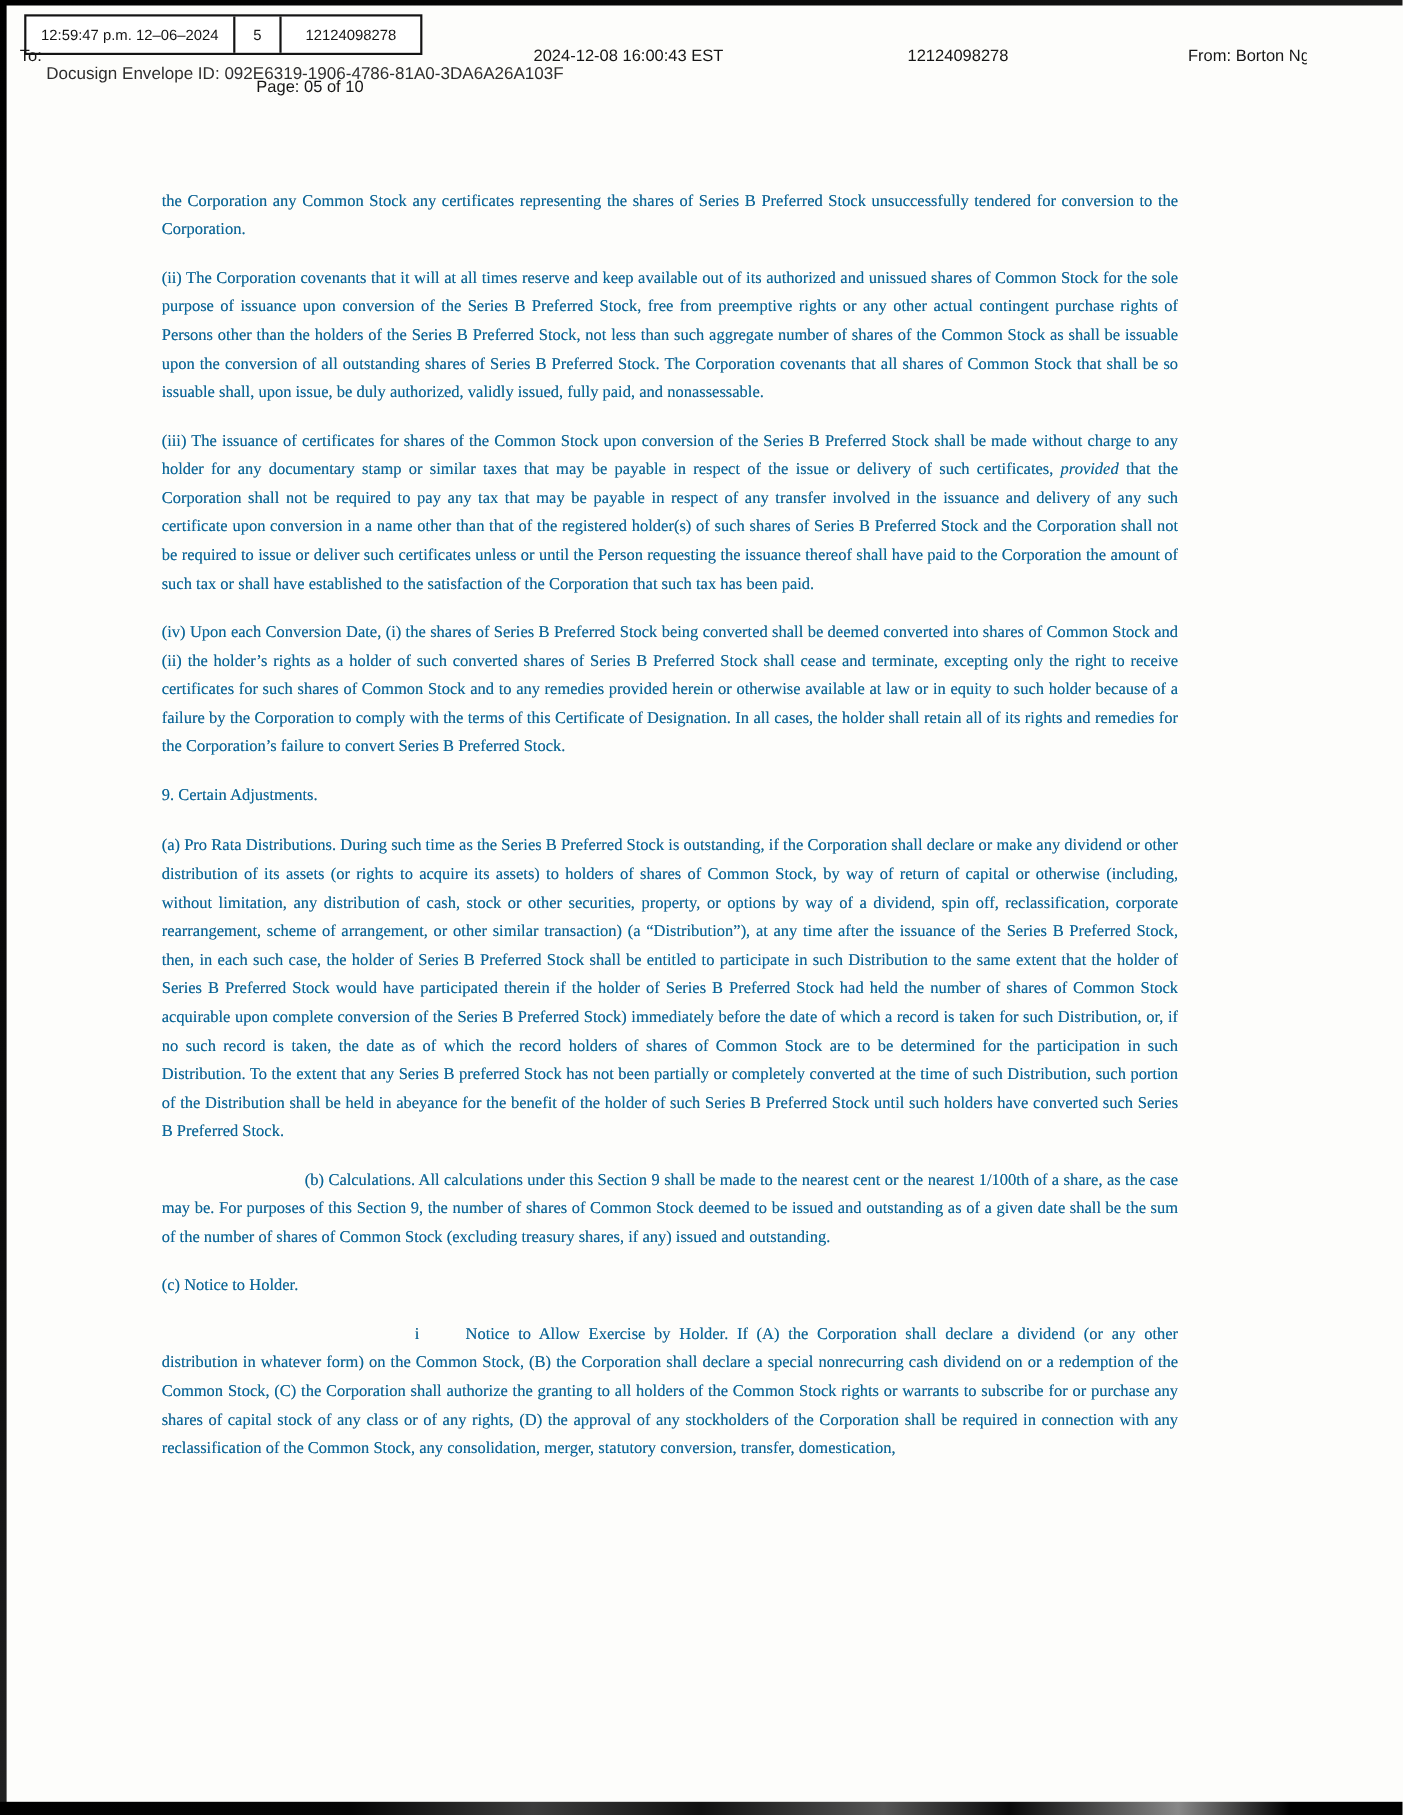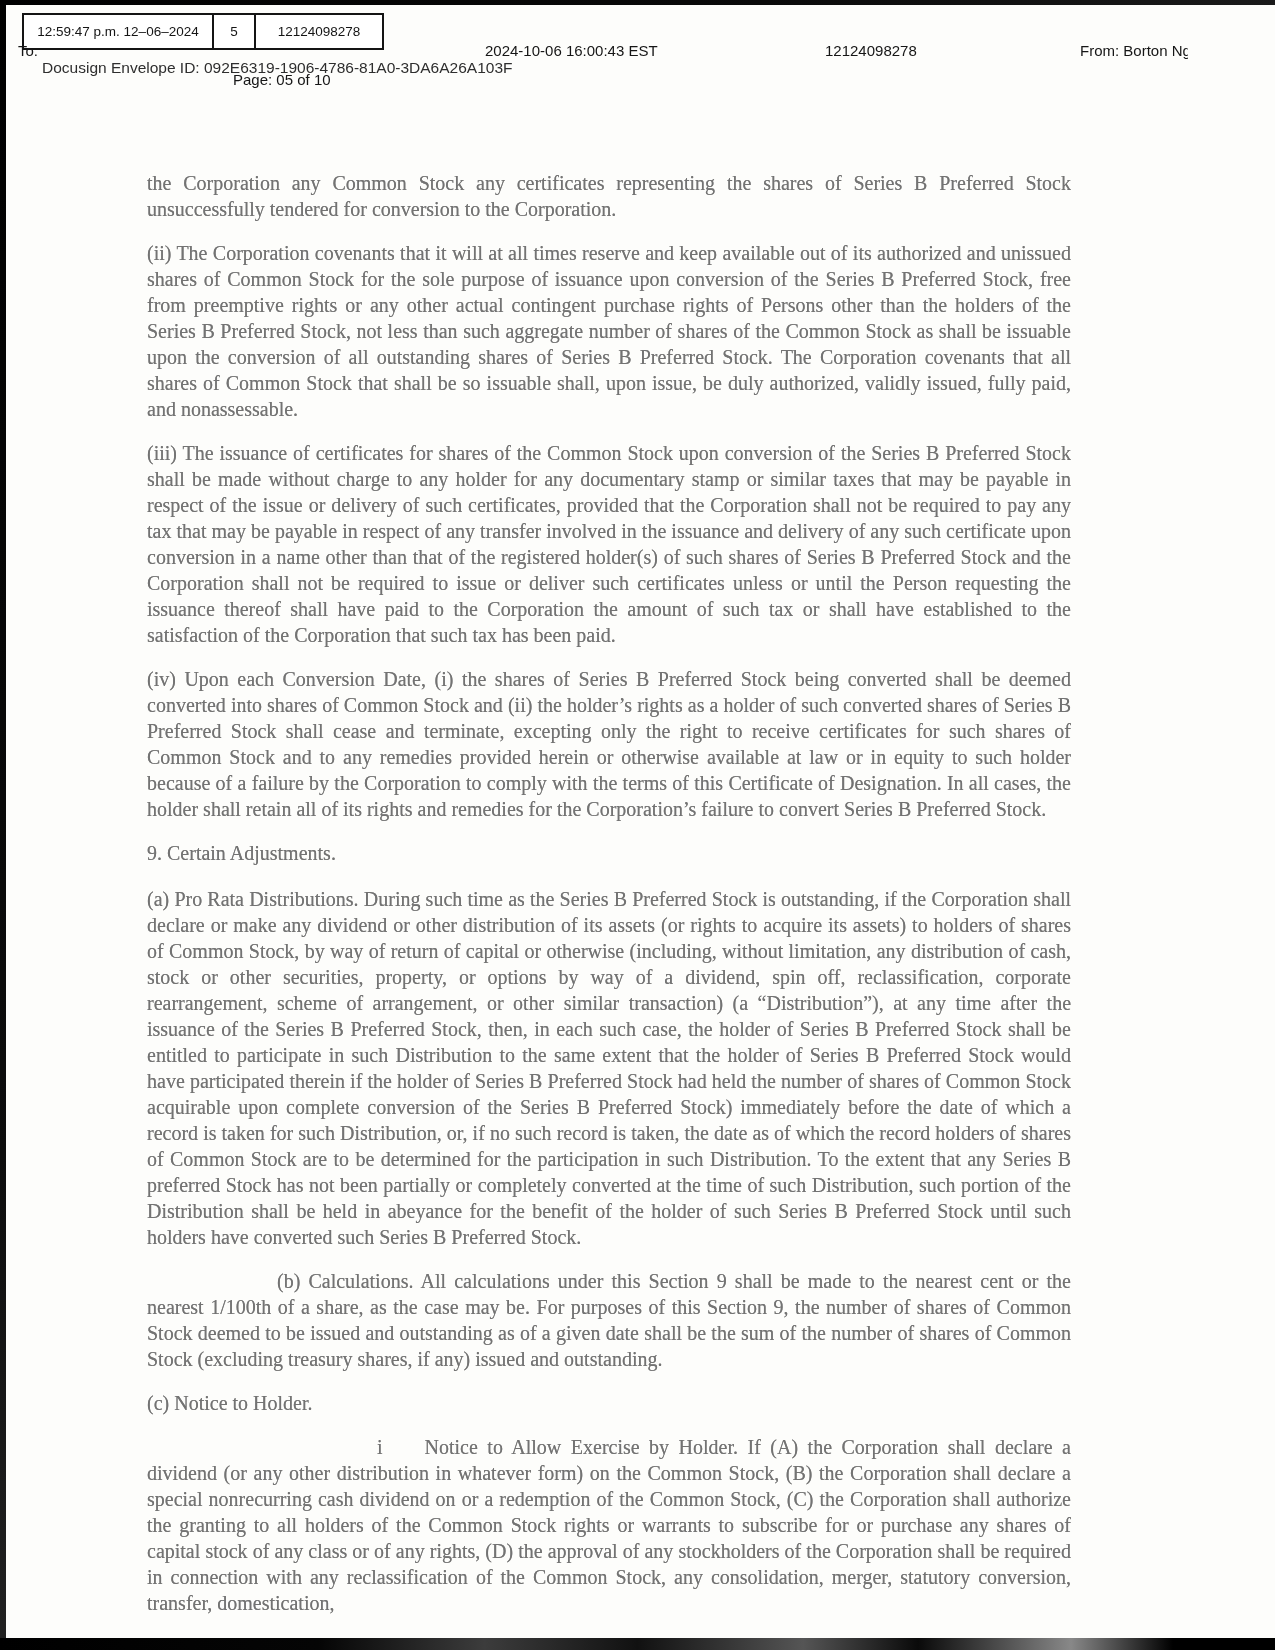--- a/index.html
+++ b/index.html
@@ -45,50 +45,50 @@
   .hdr-faxnum   { left: 825px; }
   .hdr-from     { left: 1080px; right: 0; overflow: hidden; white-space: nowrap; }
   .hdr-from .clip { display: inline-block; width: 5px; overflow: hidden; vertical-align: bottom; }
 
   .docusign { position: absolute; left: 42px; top: 59px; font-size: 15.5px; color: #2e2e2e; }
 
   
   .doc-body {
     position: absolute; left: 147px; top: 170px; width: 924px;
     font-family: "Liberation Serif", serif;
-    font-size: 20px; line-height: 26px;
-    color: #737373;
+    font-size: 15px; line-height: 26px;
+    color: #0369a1;
     text-align: justify;
     text-shadow: 0 0 0.4px rgba(20,20,20,0.45);
   }
   .doc-body p { margin: 0 0 18px 0; }
   .doc-body p.heading { margin-bottom: 20px; }
   .indent-b { text-indent: 130px; }
   .indent-i { text-indent: 230px; }
 
   .seg-u  { text-underline-offset: 3px; }
-  .seg-i  { }
+  .seg-i  { font-style: italic; }
   .seg-tab{ display: inline-block; width: 42px; }
 </style>
 </head>
 <body>
 
 <div class="scan-top"></div>
 <div class="scan-left"></div>
 <div class="scan-bottom"></div>
 
 <div class="fax-box">
   <div class="cell cell-time">12:59:47 p.m. 12–06–2024</div>
   <div class="cell cell-pages">5</div>
   <div class="cell cell-num">12124098278</div>
 </div>
 
 <div class="hdr-line hdr-to">To:</div>
 <div class="hdr-line hdr-page">Page: 05 of 10</div>
-<div class="hdr-line hdr-datetime">2024-10-06 16:00:43 EST</div>
+<div class="hdr-line hdr-datetime">2024-12-08 16:00:43 EST</div>
 <div class="hdr-line hdr-faxnum">12124098278</div>
 <div class="hdr-line hdr-from"><span>From: Borton N</span><span class="clip">g</span></div>
 
 <div class="docusign">Docusign Envelope ID: 092E6319-1906-4786-81A0-3DA6A26A103F</div>
 
 <div class="doc-body">
   <p><span class="seg">the Corporation any Common Stock any certificates representing the shares of Series B Preferred Stock unsuccessfully tendered for conversion to the Corporation.</span></p>
   <p><span class="seg">(ii) The Corporation covenants that it will at all times reserve and keep available out of its authorized and unissued shares of Common Stock for the sole purpose of issuance upon conversion of the Series B Preferred Stock, free from preemptive rights or any other actual contingent purchase rights of Persons other than the holders of the Series B Preferred Stock, not less than such aggregate number of shares of the Common Stock as shall be issuable upon the conversion of all outstanding shares of Series B Preferred Stock. The Corporation covenants that all shares of Common Stock that shall be so issuable shall, upon issue, be duly authorized, validly issued, fully paid, and nonassessable.</span></p>
   <p><span class="seg">(iii) The issuance of certificates for shares of the Common Stock upon conversion of the Series B Preferred Stock shall be made without charge to any holder for any documentary stamp or similar taxes that may be payable in respect of the issue or delivery of such certificates, </span><span class="seg seg-i">provided</span><span class="seg"> that the Corporation shall not be required to pay any tax that may be payable in respect of any transfer involved in the issuance and delivery of any such certificate upon conversion in a name other than that of the registered holder(s) of such shares of Series B Preferred Stock and the Corporation shall not be required to issue or deliver such certificates unless or until the Person requesting the issuance thereof shall have paid to the Corporation the amount of such tax or shall have established to the satisfaction of the Corporation that such tax has been paid.</span></p>
   <p><span class="seg">(iv) Upon each Conversion Date, (i) the shares of Series B Preferred Stock being converted shall be deemed converted into shares of Common Stock and (ii) the holder’s rights as a holder of such converted shares of Series B Preferred Stock shall cease and terminate, excepting only the right to receive certificates for such shares of Common Stock and to any remedies provided herein or otherwise available at law or in equity to such holder because of a failure by the Corporation to comply with the terms of this Certificate of Designation. In all cases, the holder shall retain all of its rights and remedies for the Corporation’s failure to convert Series B Preferred Stock.</span></p>

